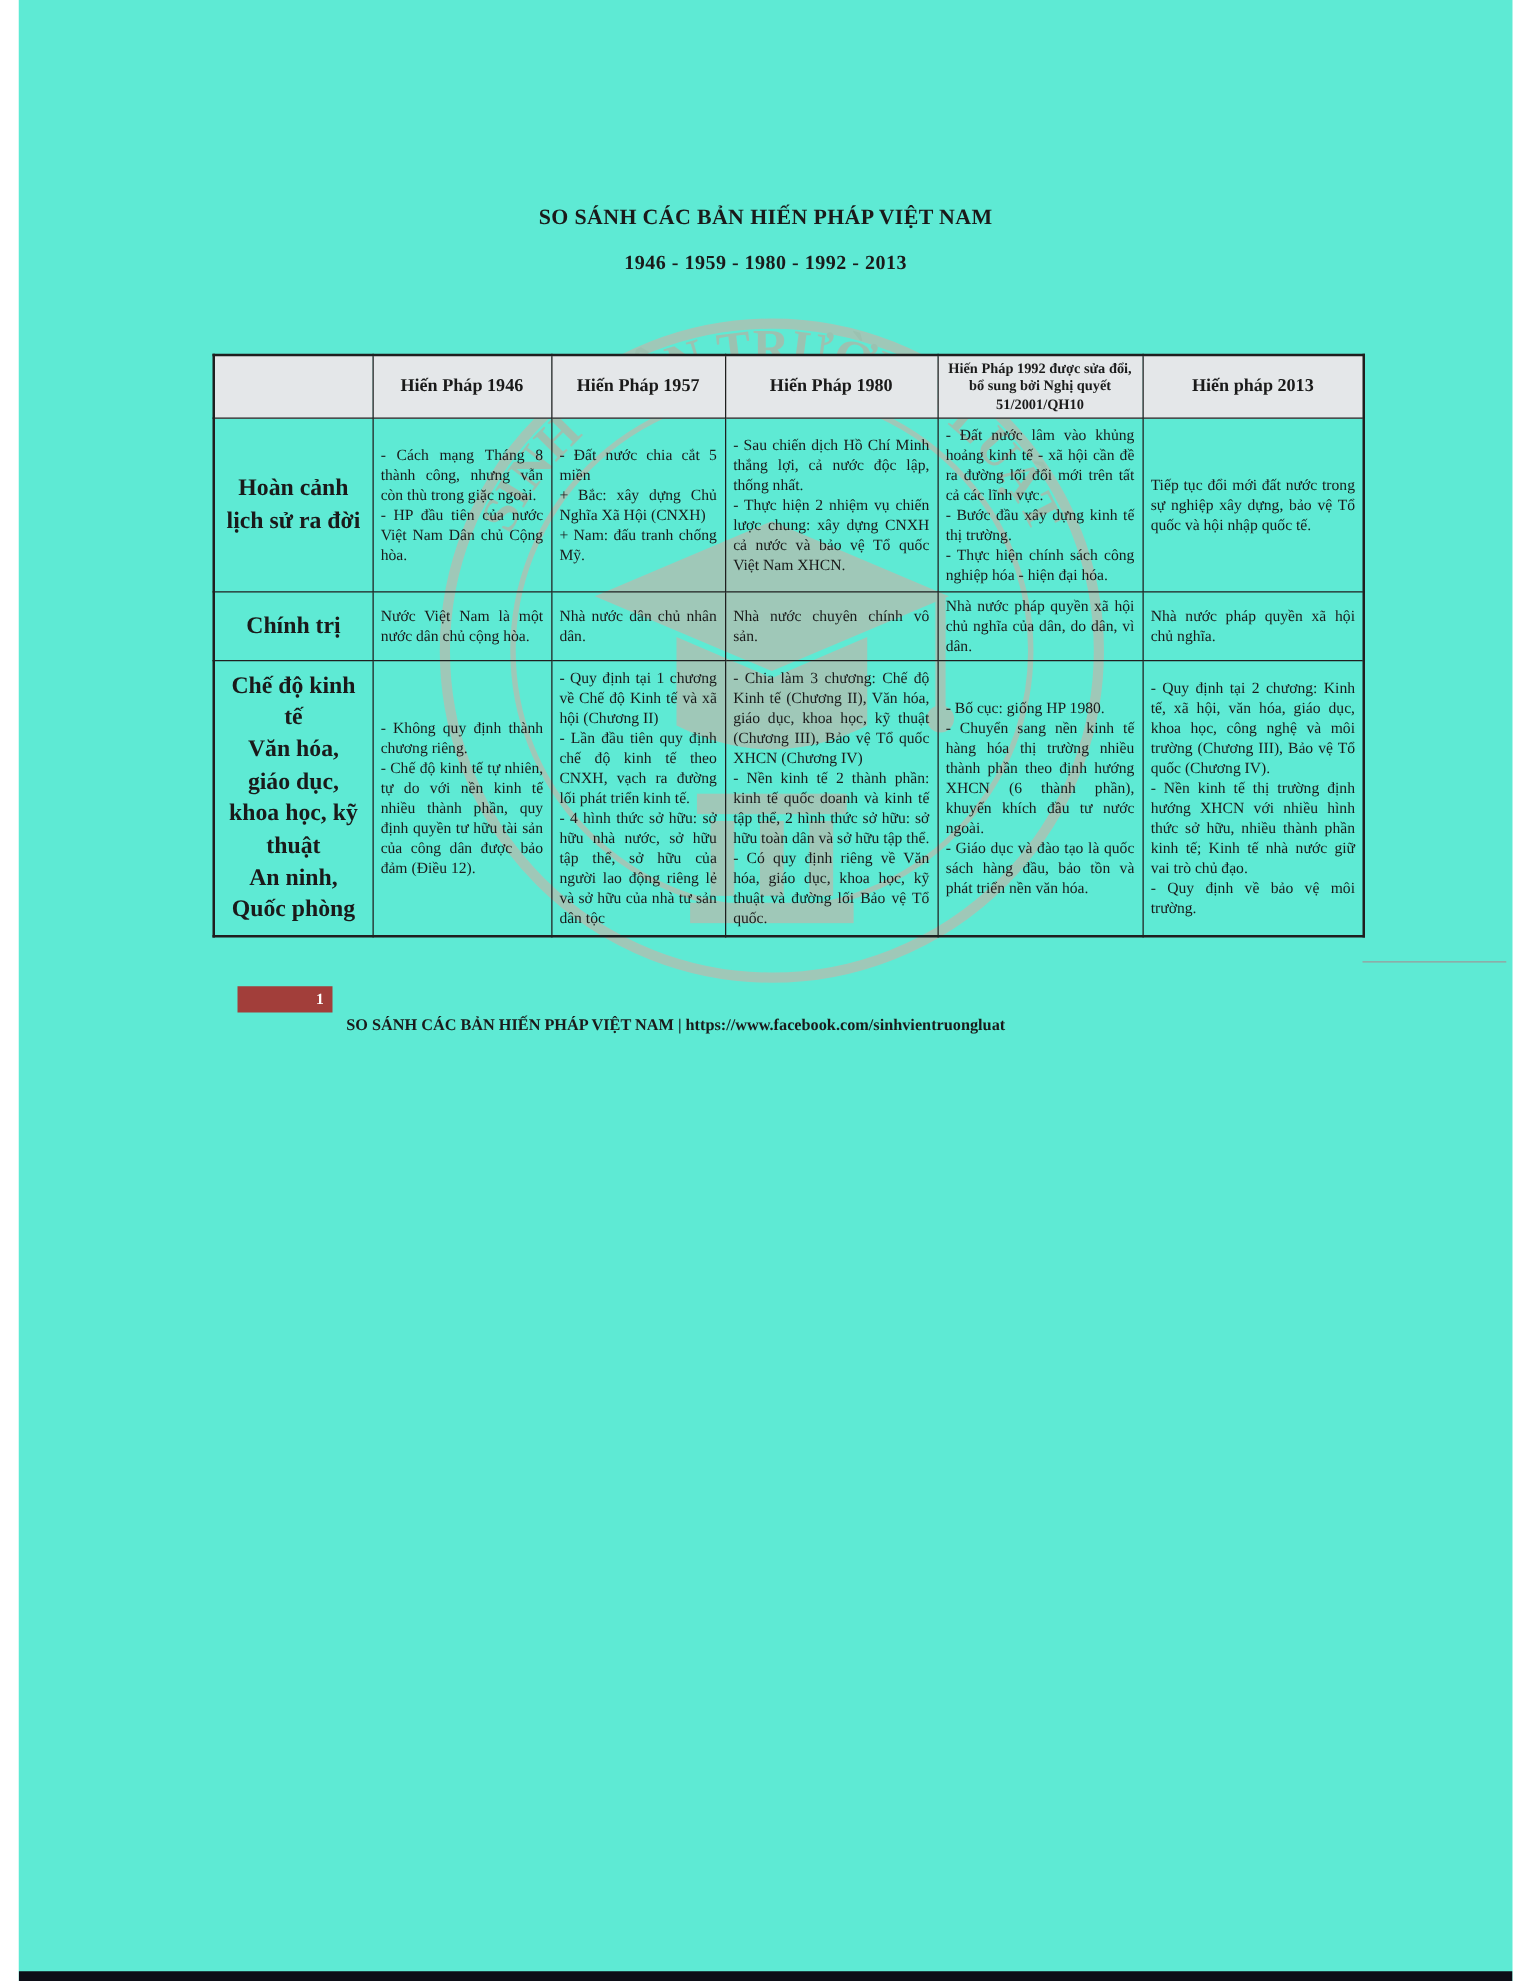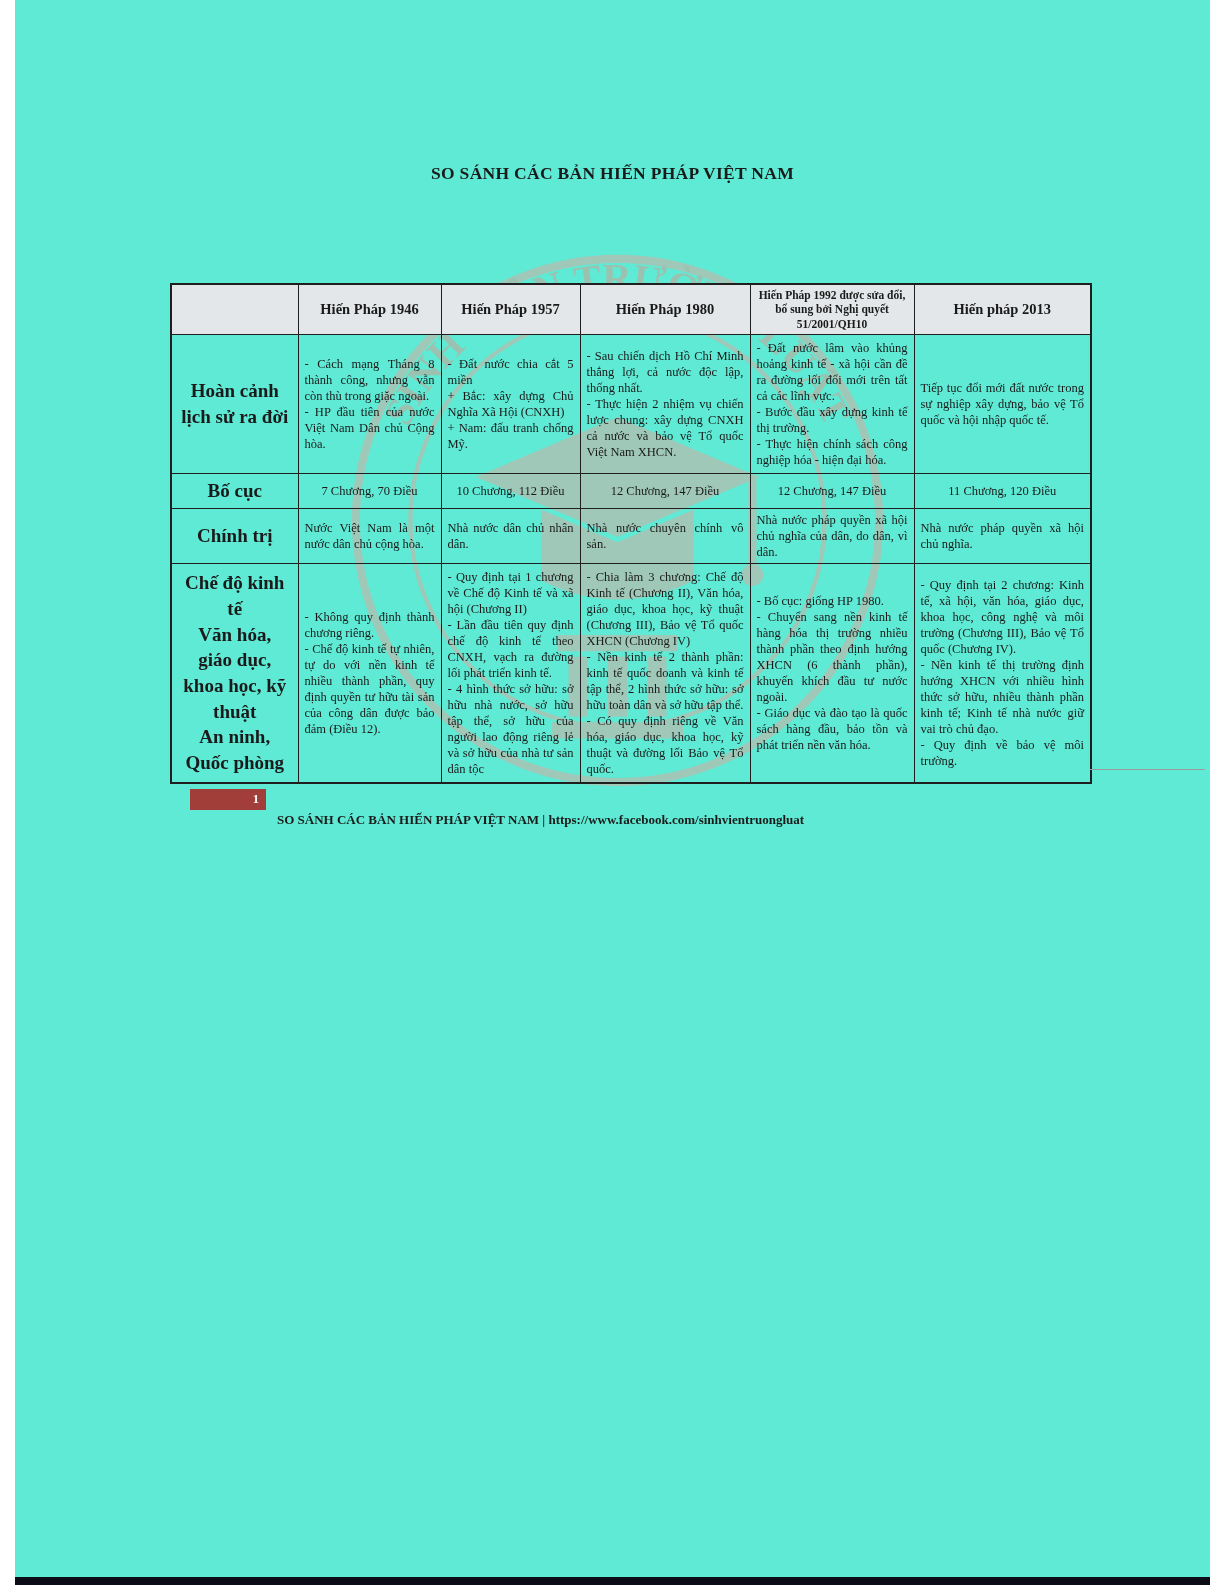--- a/index.html
+++ b/index.html
@@ -123,20 +123,21 @@
     width: 100%; height: 8px;
     background: #0c0c16;
   }
 </style>
 </head>
 <body>
 
 <div class="page">
 
   <div class="doc-title">SO SÁNH CÁC BẢN HIẾN PHÁP VIỆT NAM</div>
+  <div class="doc-subtitle">1946 - 1959 - 1980 - 1992 - 2013</div>
 
   <svg class="watermark" viewBox="0 0 200 200">
     <circle cx="100" cy="100" r="96" fill="none" stroke="#dfa89e" stroke-width="3"></circle>
     <circle cx="100" cy="100" r="76" fill="none" stroke="#dfa89e" stroke-width="1.6"></circle>
     <defs>
       <path id="arcTop" d="M 16 100 A 84 84 0 0 1 184 100" fill="none"></path>
       <path id="arcBot" d="M 26 100 A 74 74 0 0 0 174 100" fill="none"></path>
     </defs>
     <text font-size="15" font-weight="bold" fill="#d99c90" font-family="Liberation Serif, serif">
       <textPath href="#arcTop" startOffset="50%" text-anchor="middle">SINH VIÊN TRƯỜNG LUẬT</textPath>
@@ -184,28 +185,20 @@
           <td class="cell">- Đất nước chia cắt 5 miền
 + Bắc: xây dựng Chủ Nghĩa Xã Hội (CNXH)
 + Nam: đấu tranh chống Mỹ.</td>
           <td class="cell">- Sau chiến dịch Hồ Chí Minh thắng lợi, cả nước độc lập, thống nhất.
 - Thực hiện 2 nhiệm vụ chiến lược chung: xây dựng CNXH cả nước và bảo vệ Tổ quốc Việt Nam XHCN.</td>
           <td class="cell">- Đất nước lâm vào khủng hoảng kinh tế - xã hội cần đề ra đường lối đổi mới trên tất cả các lĩnh vực.
 - Bước đầu xây dựng kinh tế thị trường.
 - Thực hiện chính sách công nghiệp hóa - hiện đại hóa.</td>
           <td class="cell">Tiếp tục đổi mới đất nước trong sự nghiệp xây dựng, bảo vệ Tổ quốc và hội nhập quốc tế.</td>
         </tr>
-        <tr class="r-structure">
-          <th class="rowlabel">Bố cục</th>
-          <td class="cell">7 Chương, 70 Điều</td>
-          <td class="cell">10 Chương, 112 Điều</td>
-          <td class="cell">12 Chương, 147 Điều</td>
-          <td class="cell">12 Chương, 147 Điều</td>
-          <td class="cell">11 Chương, 120 Điều</td>
-        </tr>
         <tr class="r-politics">
           <th class="rowlabel">Chính trị</th>
           <td class="cell">Nước Việt Nam là một nước dân chủ cộng hòa.</td>
           <td class="cell">Nhà nước dân chủ nhân dân.</td>
           <td class="cell">Nhà nước chuyên chính vô sản.</td>
           <td class="cell">Nhà nước pháp quyền xã hội chủ nghĩa của dân, do dân, vì dân.</td>
           <td class="cell">Nhà nước pháp quyền xã hội chủ nghĩa.</td>
         </tr>
         <tr class="r-economy">
           <th class="rowlabel">Chế độ kinh tế

